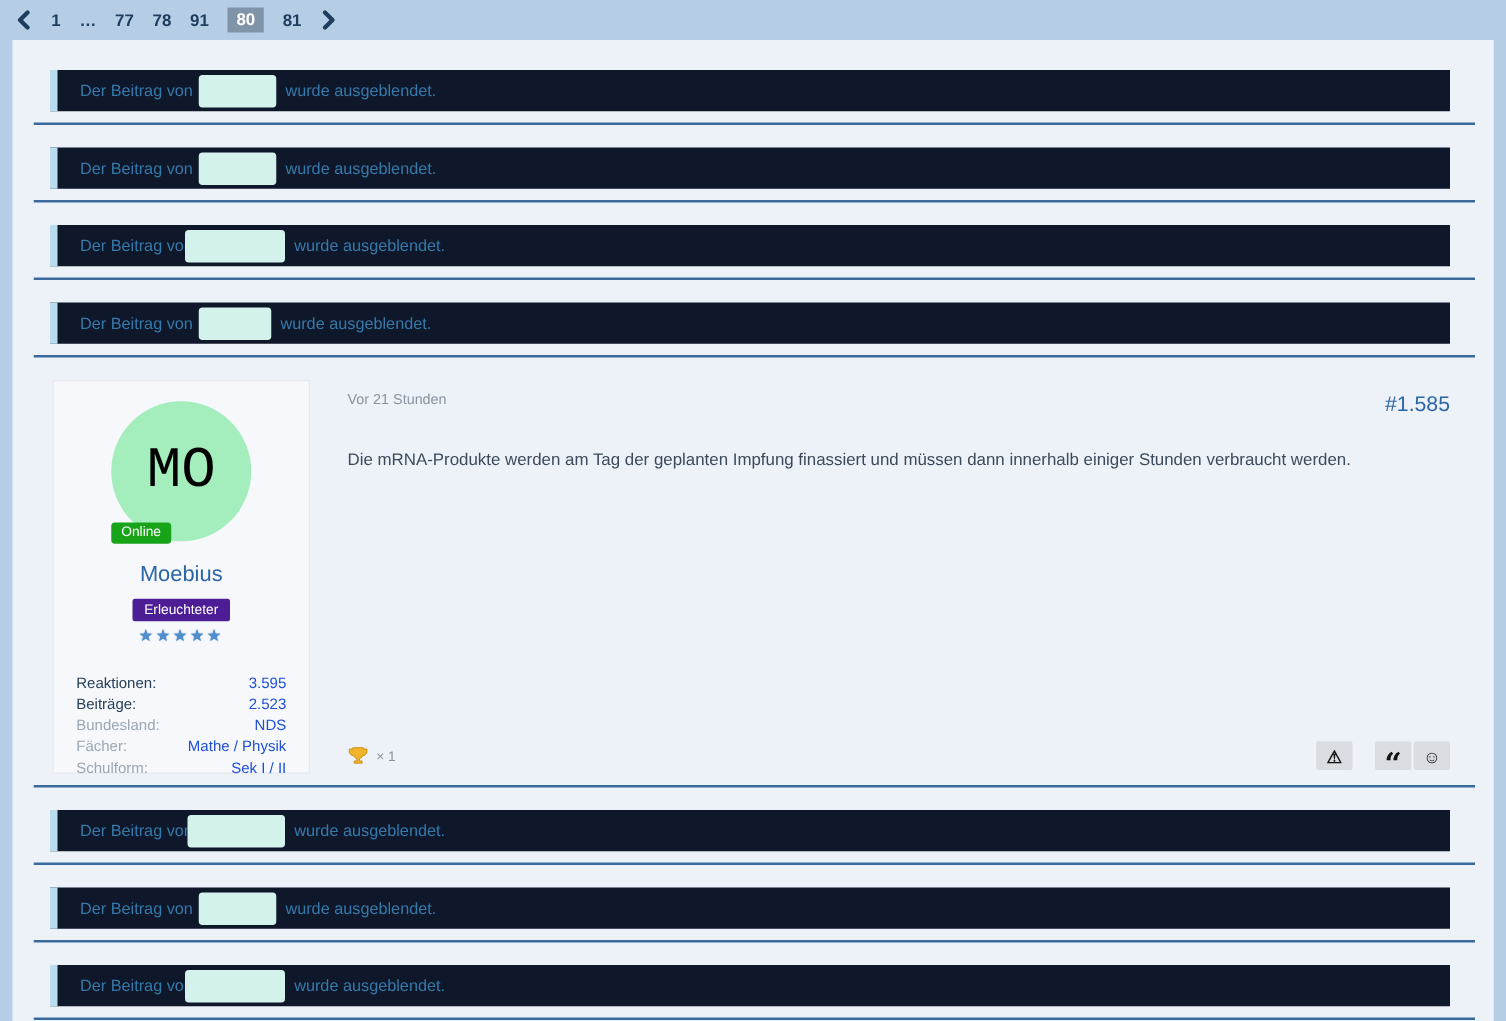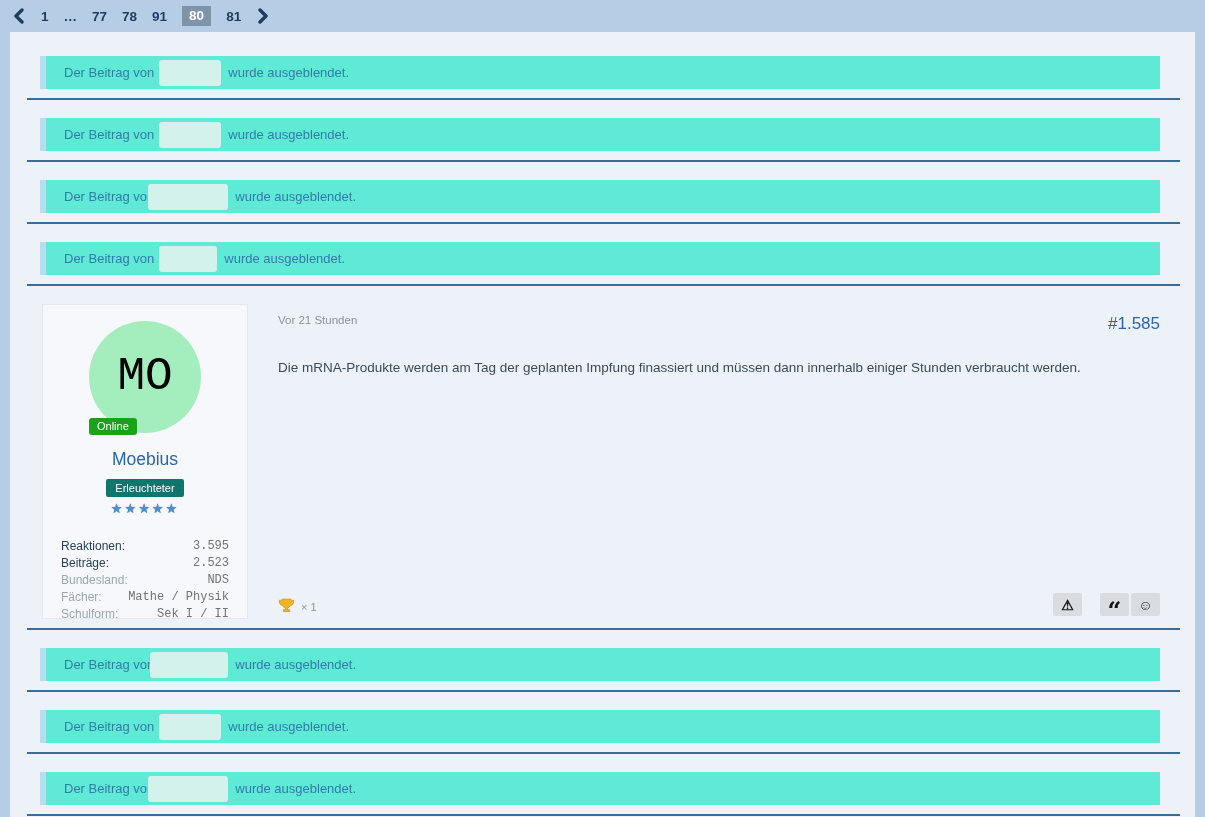--- a/index.html
+++ b/index.html
@@ -31,21 +31,21 @@
   }
   .item {
     margin:0 15px 18px 17px;
     padding-bottom:9px;
     border-bottom:2px solid #3a6b9e;
   }
 
   
   .notice {
     margin-left:13px; margin-right:20px;
-    background:#5eead4; border-left:6px solid #b9ddef;
+    background:#0f172a; border-left:6px solid #b9ddef;
     height:33px; display:flex; align-items:center;
     padding-left:18px; color:#357aab; font-size:13px;
     cursor:pointer;
   }
   .redact {
     display:inline-block; height:26px; background:#d3f2ec;
     border-radius:3px; margin:0 7px 0 5px;
   }
   .w58{width:58px} .w62{width:62px}
   .w78{width:78px; margin-left:-4px} .w80{width:80px; margin-left:-6px}
@@ -67,33 +67,33 @@
   .online-badge {
     position:absolute; top:113px; left:46px;
     background:#18a418; color:#fff; font-size:11px;
     padding:2px 8px 3px 8px; border-radius:3px;
   }
   .username {
     margin-top:16px; color:#2a65a8; font-size:17.5px; cursor:pointer;
   }
   .rank-badge {
     display:inline-block; margin-top:9px;
-    background:#0f766e; color:#fff; font-size:11px;
+    background:#4c1d95; color:#fff; font-size:11px;
     padding:3px 9px; border-radius:2px;
   }
   .stars {
     margin-top:4px; color:#4d8fd1; font-size:13px;
     letter-spacing:2px; text-shadow:0 0 1px #1d5a9e;
   }
   .stats { margin-top:22px; padding:0 18px; font-size:12px; }
   .stat-row { display:flex; justify-content:space-between; line-height:17px; }
   .stat-label { color:#27405a; }
   .stat-label.muted { color:#9aa7b3; }
   .stat-label.link { cursor:pointer; }
-  .stat-value { color:#737373;font-family:Liberation Mono, monospace; }
+  .stat-value { color:#1d4ed8; }
 
   .post-content {
     flex:1; margin-left:30px; display:flex; flex-direction:column;
   }
   .meta-row {
     display:flex; justify-content:space-between; margin-top:10px;
   }
   .post-time { color:#8a949e; font-size:11.5px; cursor:pointer; }
   .post-number { color:#2a65a8; font-size:17px; cursor:pointer; }
   .post-body {

